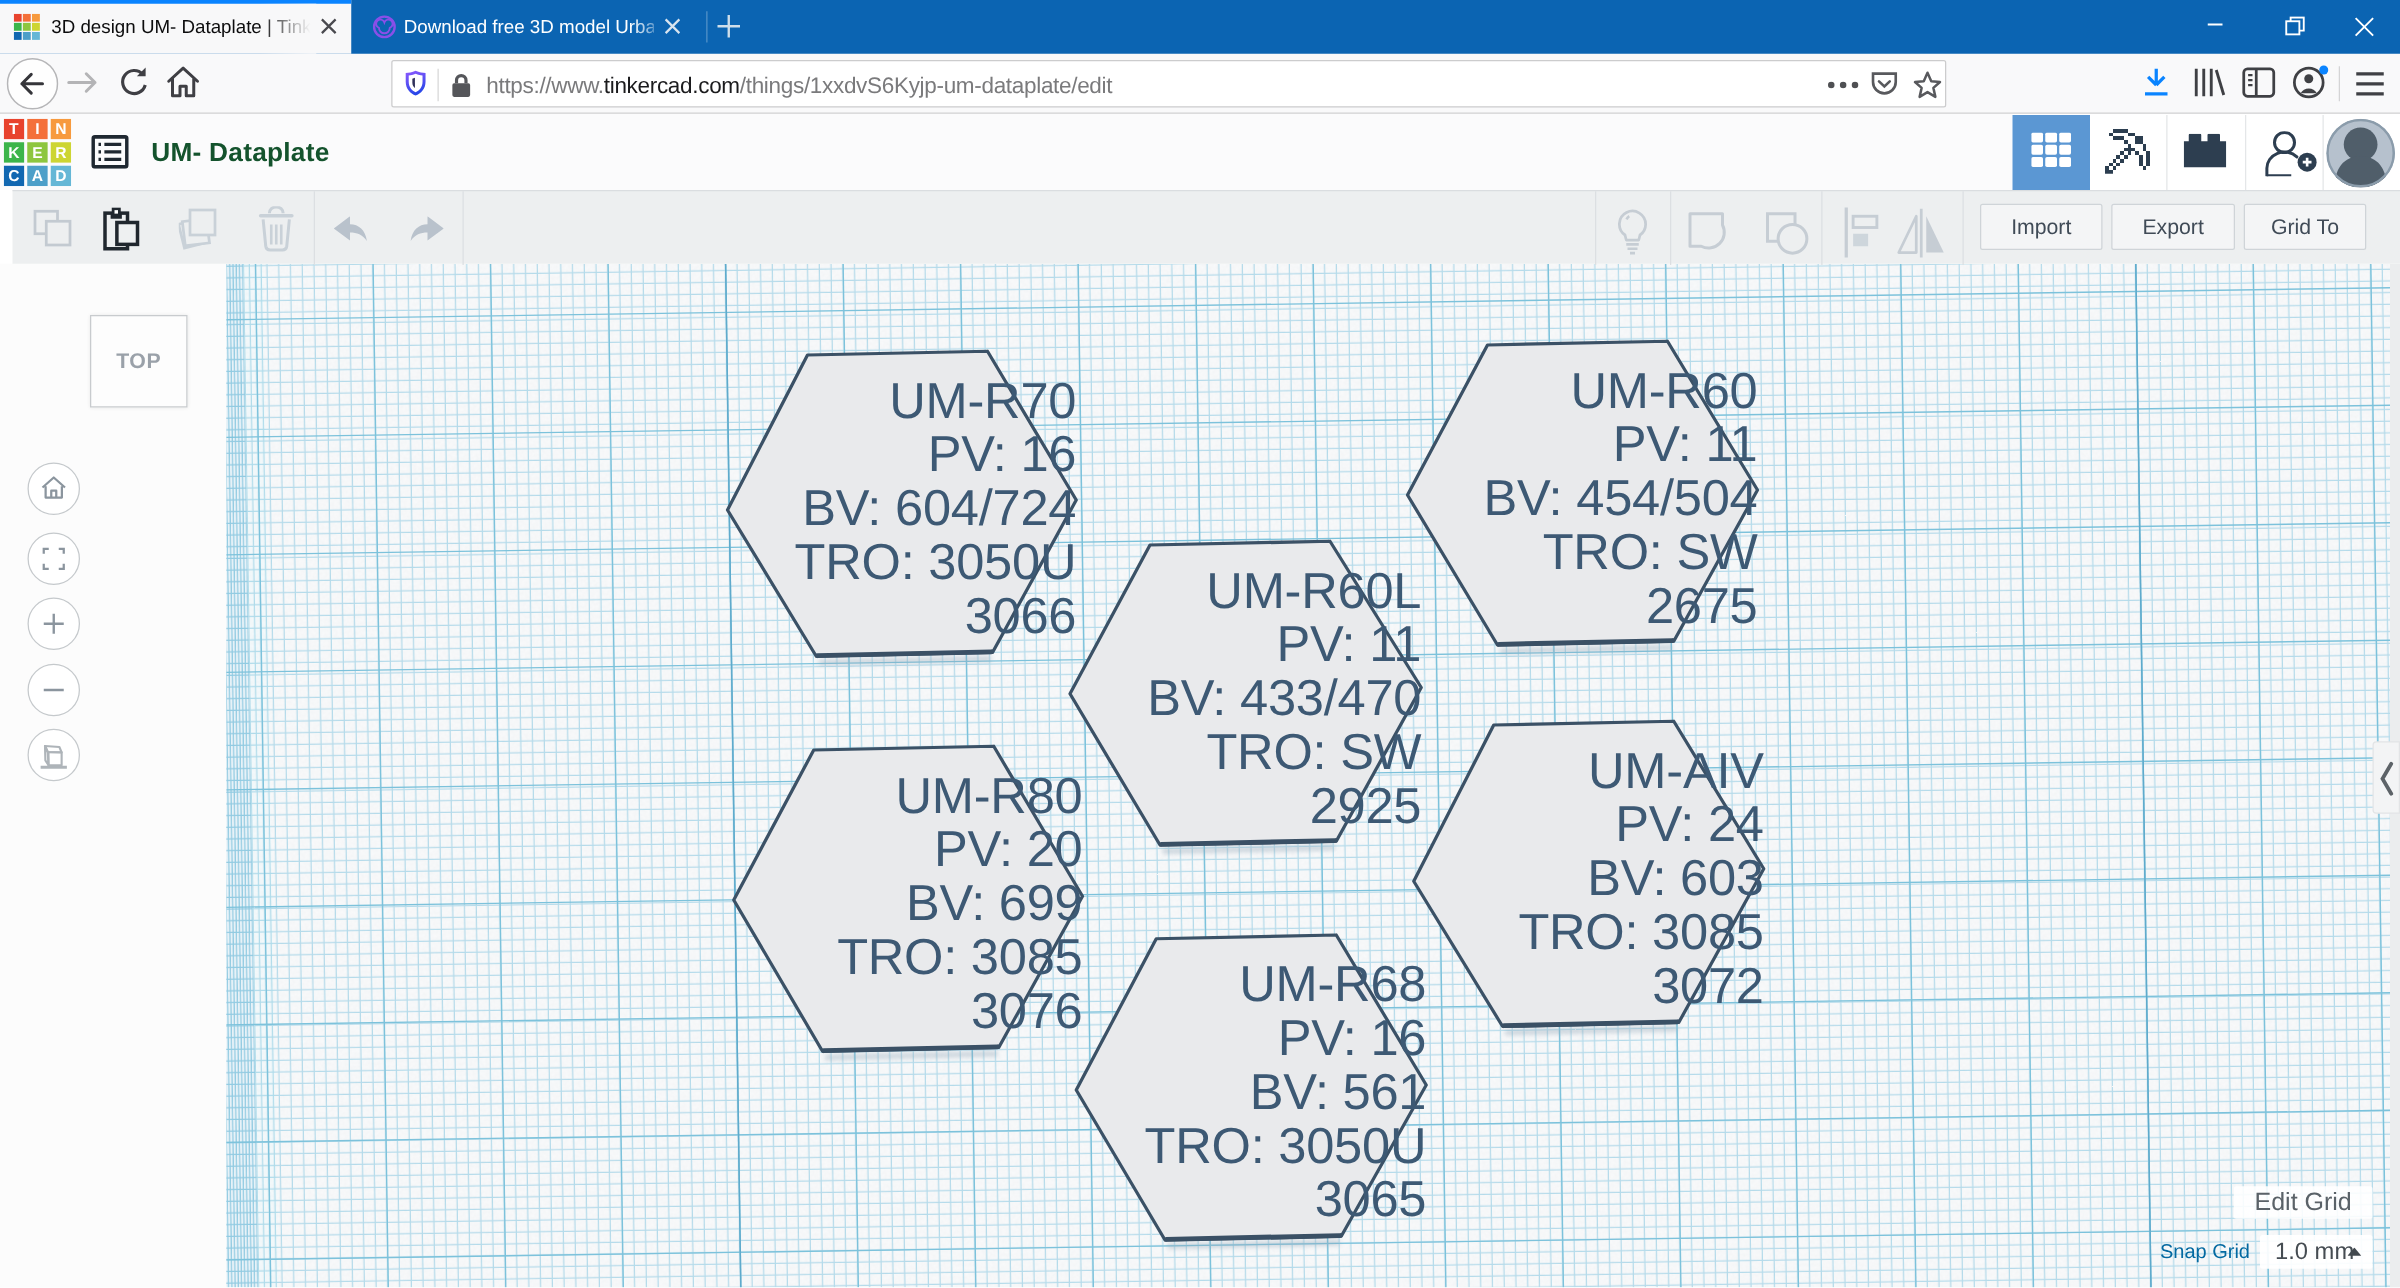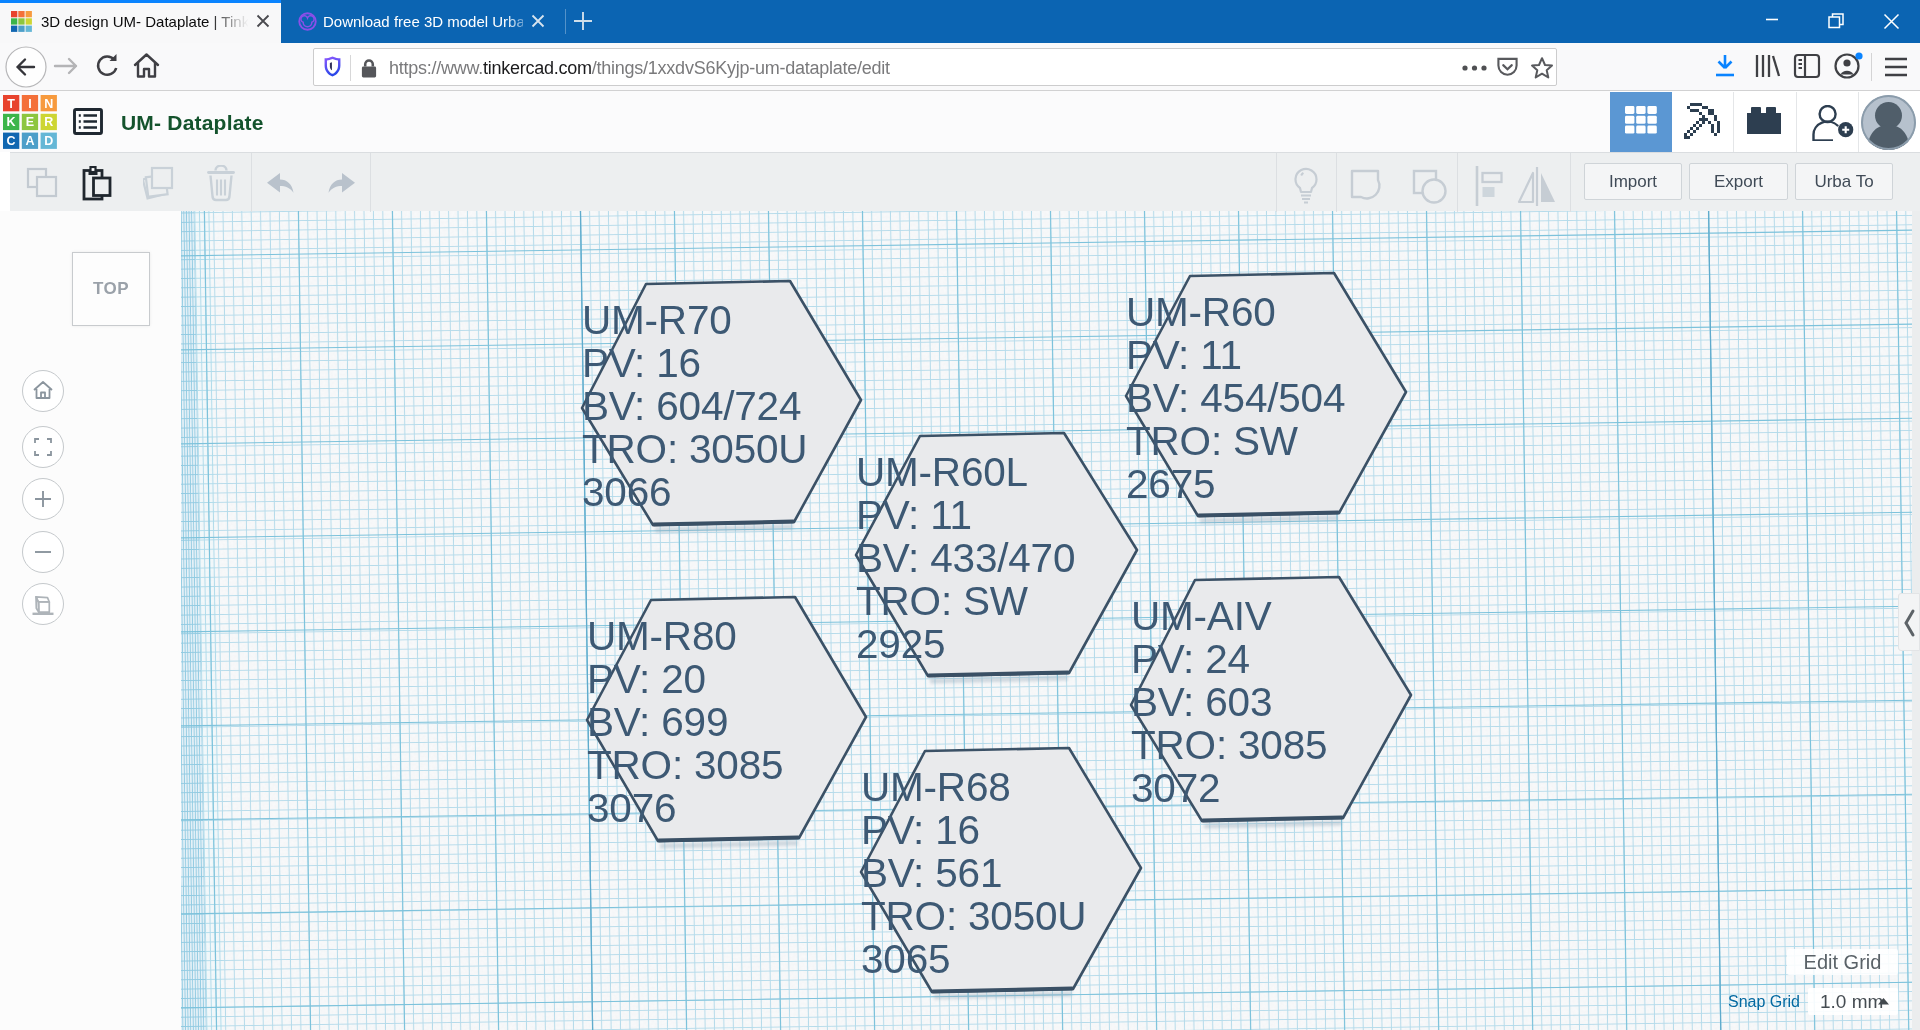--- a/index.html
+++ b/index.html
@@ -34,21 +34,21 @@
 .tsep { position:absolute; top:0; width:1px; height:59px; background:#dcdfe2; }
 
 
 #canvas { position:absolute; top:211px; left:0; width:1920px; height:819px; background:#fcfcfc; overflow:hidden; }
 #gridwrap { position:absolute; left:181px; top:0px; width:1731px; height:819px; overflow:hidden; background:#fbfcfd; }
 #rightstrip { position:absolute; right:0; top:0; width:8px; height:819px; background:#ebedee; }
 #chevron { position:absolute; left:1898px; top:382px; width:22px; height:58px; background:#f3f4f5; border:1px solid #e2e4e6; border-radius:3px 0 0 3px; }
 
 
 .hex { position:absolute; }
-.hextext { position:absolute; width:100%; text-align:left; font-size:40.5px; color:#3d5974; line-height:43px; letter-spacing:-0.2px; font-weight:normal; }
+.hextext { position:absolute; width:100%; text-align:right; font-size:40.5px; color:#3d5974; line-height:43px; letter-spacing:-0.2px; font-weight:normal; }
 
 
 #topbox { position:absolute; left:40px; top:252px; width:78px; height:74px; background:#fdfdfd; border:1px solid #c8cbce; box-shadow:0 0 3px rgba(0,0,0,0.08); color:#9aa1a9; font-weight:bold; font-size:17px; text-align:center; line-height:72px; letter-spacing:0.5px;margin-left:32px;}
 .circbtn { position:absolute; left:22px; width:42px; height:42px; border-radius:50%; background:#fff; border:1px solid #c5c9cc; }
 
 
 #editgrid { position:absolute; left:1787px; top:738px; width:111px; height:26px; background:rgba(255,255,255,0.88); border-radius:2px; font-size:20px; color:#5a6268; text-align:center; line-height:26px; }
 #snaplabel { position:absolute; left:1700px; top:777px; width:100px; text-align:right; font-size:16px; color:#0369a1; line-height:27px;}
 #snapdrop { position:absolute; left:1808px; top:777px; width:90px; height:27px; background:rgba(255,255,255,0.92); border-radius:2px; font-size:19px; color:#454c52; }
 </style>
@@ -287,21 +287,21 @@
     </svg>
 
     <svg class="abs" style="left:1506px;top:13px" width="42" height="41" viewBox="0 0 42 41">
       <path d="M18.5 6 V37 M23.5 6 V37" stroke="#c6cdd4" stroke-width="0"></path>
       <path d="M21 1 V40" stroke="#c6cdd4" stroke-width="2.2"></path>
       <path d="M17 7 L17 36 L3 36 Z" fill="none" stroke="#c6cdd4" stroke-width="2.2" stroke-linejoin="round"></path>
       <path d="M25 7 L25 36 L39 36 Z" fill="#c6cdd4"></path>
     </svg>
     <div class="tbtn" style="left:1574px;width:98px;">Import</div>
     <div class="tbtn" style="left:1679px;width:99px;">Export</div>
-    <div class="tbtn" style="left:1785px;width:98px;">Urba To</div>
+    <div class="tbtn" style="left:1785px;width:98px;">Grid To</div>
   </div>
 
   <div id="tcheader">
 
     <svg class="abs" style="left:3px;top:4px" width="54" height="54">
       <g font-family="Liberation Sans, sans-serif" font-size="12.5" font-weight="bold" fill="#fff" text-anchor="middle">
         <rect x="0" y="0" width="16.3" height="16.3" fill="#e8432e"></rect>
           <rect x="18.8" y="0" width="16.3" height="16.3" fill="#f4703a"></rect>
           <rect x="37.6" y="0" width="16.3" height="16.3" fill="#f79a3e"></rect>
         <rect x="0" y="18.8" width="16.3" height="16.3" fill="#3cb54a"></rect>

